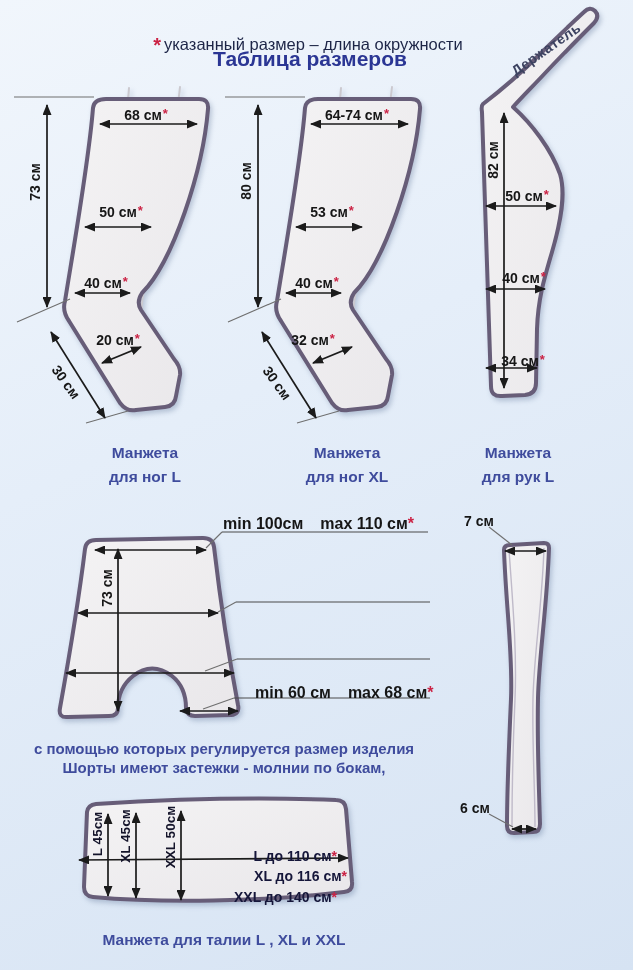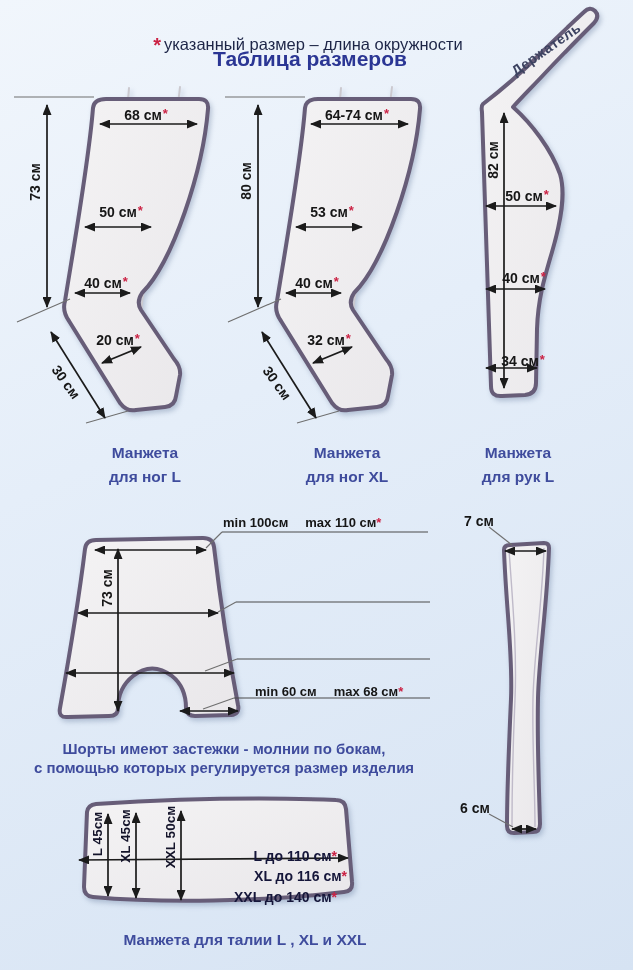--- a/index.html
+++ b/index.html
@@ -23,21 +23,21 @@
     font-size:16.5px;color:#1d2547;}
   .subtitle .lead{font-size:20px;margin-right:3px;position:relative;top:2px;}
   .star{color:#cb2244;font-weight:bold;}
   .dim{position:absolute;white-space:nowrap;font-weight:bold;font-size:14px;
     color:#161616;transform:translateX(-50%);}
   .dim .star{position:relative;top:-2px;margin-left:1px;font-size:13px;}
   .dim.rot{transform:translate(-50%,-50%) rotate(-90deg);}
   .dim.diag{transform:translate(-50%,-50%) rotate(54deg);}
   .holder{position:absolute;white-space:nowrap;font-weight:bold;font-size:14px;
     color:#3c4260;transform:translate(-50%,-50%) rotate(-35deg);letter-spacing:.5px;}
-  .mmrow{position:absolute;white-space:nowrap;font-weight:bold;font-size:13px;color:#161616;}
+  .mmrow{position:absolute;white-space:nowrap;font-weight:bold;font-size:16px;color:#161616;}
   .mmrow .max{margin-left:17px;}
   .wcol{position:absolute;white-space:nowrap;font-weight:bold;font-size:13.5px;
     color:#14142a;transform:translate(-50%,-50%) rotate(-90deg);}
   .wrow{position:absolute;white-space:nowrap;font-weight:bold;font-size:14px;color:#15163a;margin-top:26px;}
   .cap{position:absolute;white-space:nowrap;text-align:center;font-weight:bold;
     color:#3f4c9d;font-size:15.5px;line-height:24px;transform:translateX(-50%);}
   .cap.tight{font-size:15px;line-height:19px;}
   .cap.xtight{font-size:15px;line-height:18.5px;}
 </style>
 </head>
@@ -141,49 +141,49 @@
   <div class="dim diag" style="left:66px;top:382px"><span>30 см</span></div>
   <div class="cap" style="left:145px;top:441px">
       <div>Манжета</div>
       <div>для ног L</div>
     </div>
 
   <div class="dim rot" style="left:246px;top:181px"><span>80 см</span></div>
   <div class="dim" style="left:357px;top:107px"><span>64-74 см</span><span class="star">*</span></div>
   <div class="dim" style="left:332px;top:204px"><span>53 см</span><span class="star">*</span></div>
   <div class="dim" style="left:317px;top:275px"><span>40 см</span><span class="star">*</span></div>
-  <div class="dim" style="left:329px;top:332px"><span>32 см</span><span class="star">*</span></div>
+  <div class="dim" style="left:313px;top:332px"><span>32 см</span><span class="star">*</span></div>
   <div class="dim diag" style="left:277px;top:383px"><span>30 см</span></div>
   <div class="cap" style="left:347px;top:441px">
       <div>Манжета</div>
       <div>для ног XL</div>
     </div>
 
   <div class="holder" style="left:546px;top:49px">Держатель</div>
   <div class="dim rot" style="left:493px;top:160px"><span>82 см</span></div>
   <div class="dim" style="left:527px;top:188px"><span>50 см</span><span class="star">*</span></div>
   <div class="dim" style="left:524px;top:270px"><span>40 см</span><span class="star">*</span></div>
   <div class="dim" style="left:523px;top:353px"><span>34 см</span><span class="star">*</span></div>
   <div class="cap" style="left:518px;top:441px">
       <div>Манжета</div>
       <div>для рук L</div>
     </div>
 
   <div class="dim rot" style="left:107px;top:588px"><span>73 см</span></div>
   <div class="mmrow" style="left:223px;top:515px"><span>min 100см</span><span class="max"><span>max 110 см</span><span class="star">*</span></span></div>
   <div class="mmrow" style="left:255px;top:684px"><span>min 60 см</span><span class="max"><span>max 68 см</span><span class="star">*</span></span></div>
   <div class="cap tight" style="left:224px;top:739px">
+      <div>с помощью которых регулируется размер изделия</div>
       <div>Шорты имеют застежки - молнии по бокам,</div>
-      <div>с помощью которых регулируется размер изделия</div>
     </div>
 
   <div class="dim" style="left:479px;top:513px"><span>7 см</span></div>
   <div class="dim" style="left:475px;top:800px"><span>6 см</span></div>
 
   <div class="wcol" style="left:97px;top:834px">L 45см</div>
   <div class="wcol" style="left:125px;top:836px">XL 45см</div>
   <div class="wcol" style="left:170px;top:837px">XXL 50см</div>
   <div class="wrow" style="right:296px;top:822px"><span>L до 110 см</span><span class="star">*</span></div>
   <div class="wrow" style="right:286px;top:842px"><span>XL до 116 см</span><span class="star">*</span></div>
   <div class="wrow" style="right:296px;top:863px"><span>XXL до 140 см</span><span class="star">*</span></div>
-  <div class="cap" style="left:245px;top:928px">Манжета для талии  L , XL и XXL</div>
+  <div class="cap" style="left:224px;top:928px">Манжета для талии  L , XL и XXL</div>
 
 </div>
 
 </body></html>

